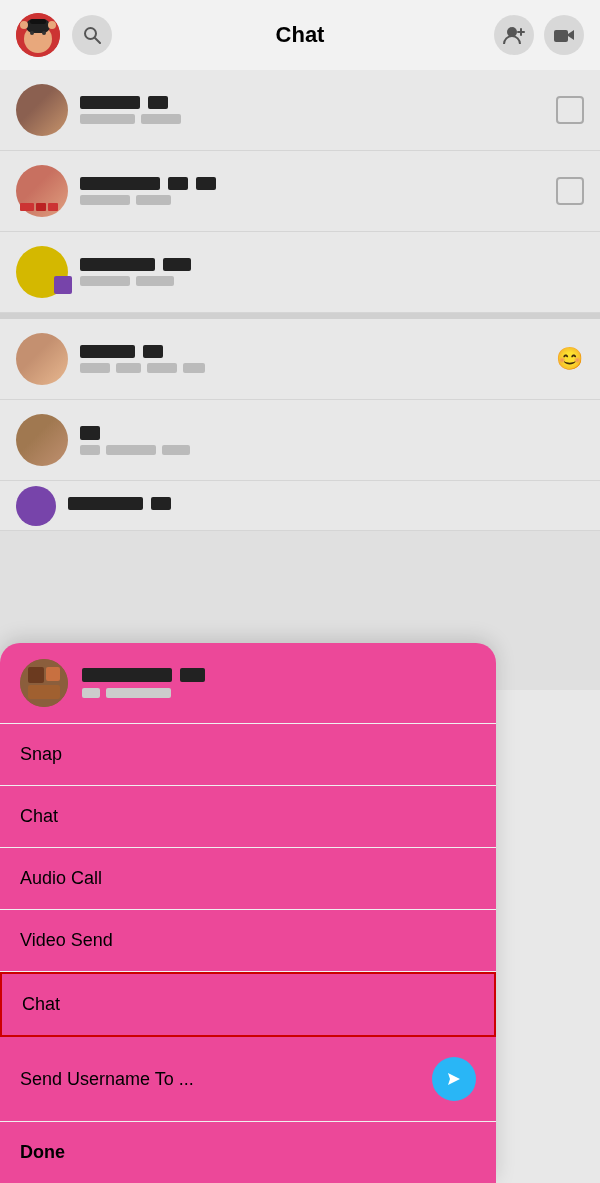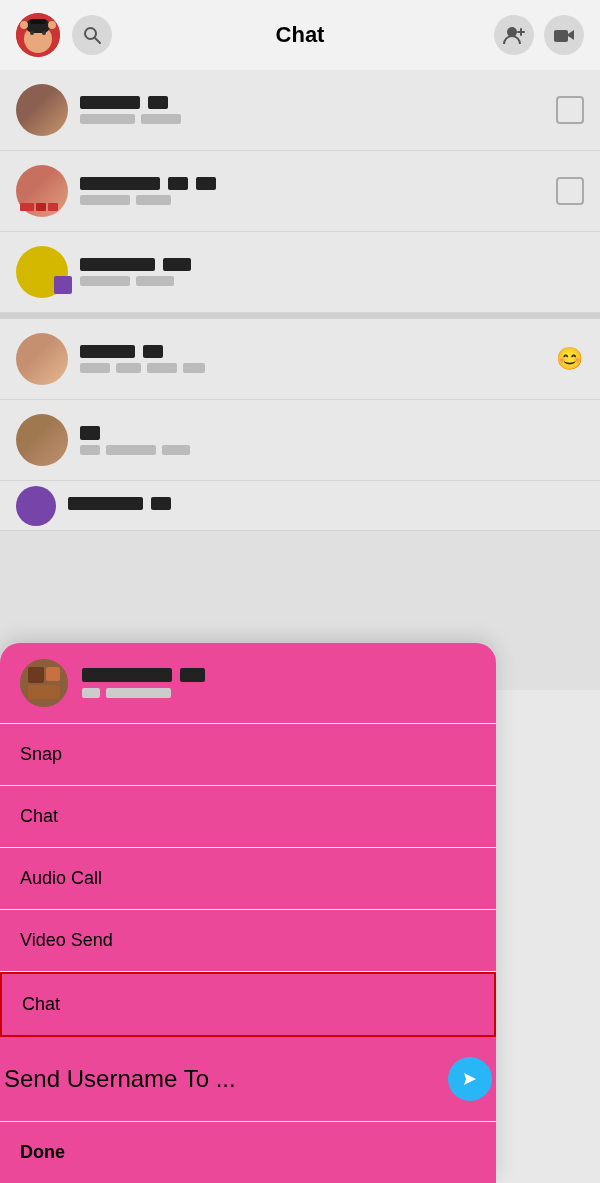--- a/index.html
+++ b/index.html
@@ -194,22 +194,22 @@
     }
 
     .menu-item.highlighted {
       border: 2.5px solid #cc0000;
       margin: 0;
       position: relative;
     }
 
     
     .send-username-row {
-      padding: 20px 4px;
-      font-size: 24px;
+      padding: 20px 20px;
+      font-size: 18px;
       font-weight: 500;
       color: #000;
       border-bottom: 1px solid #f0f0f0;
       cursor: pointer;
       display: flex;
       align-items: center;
       justify-content: space-between;
     }
     .send-btn {
       width: 44px;

